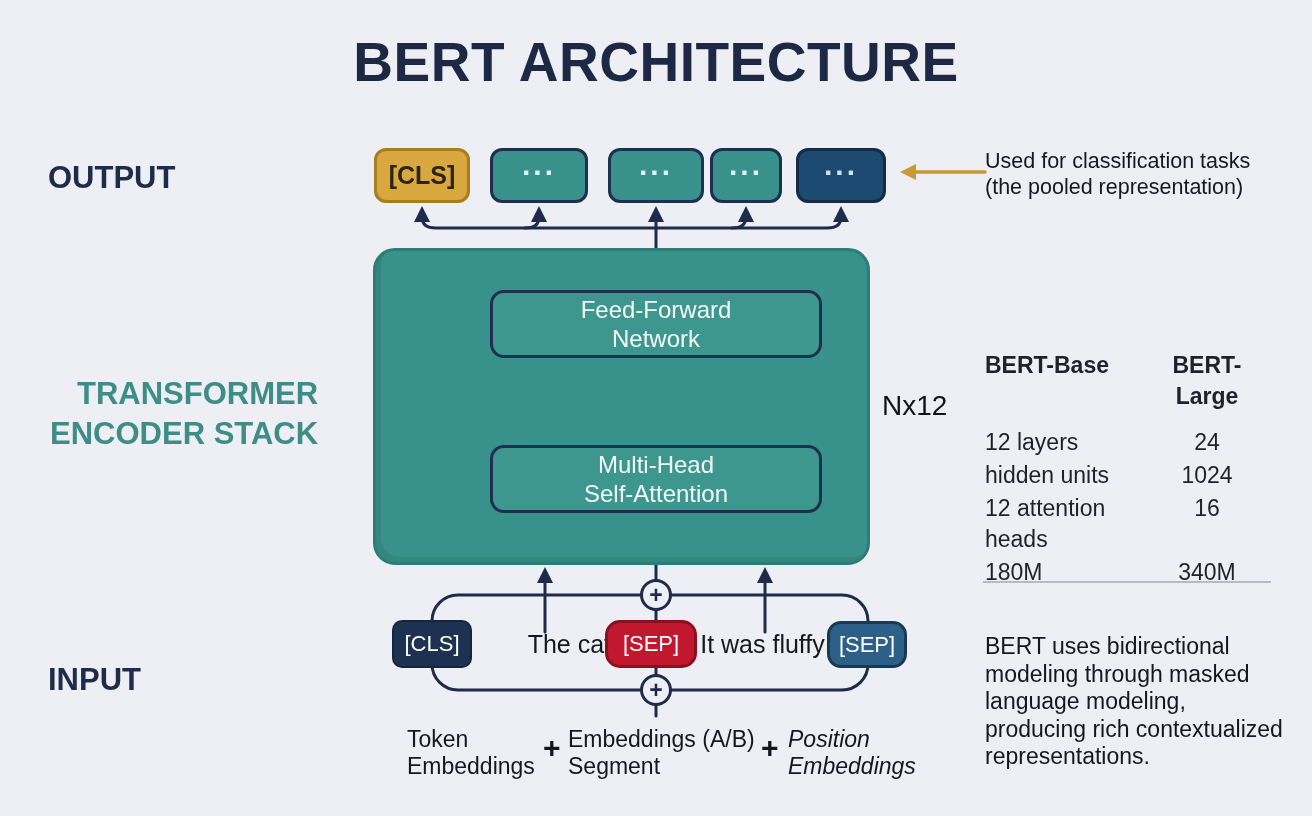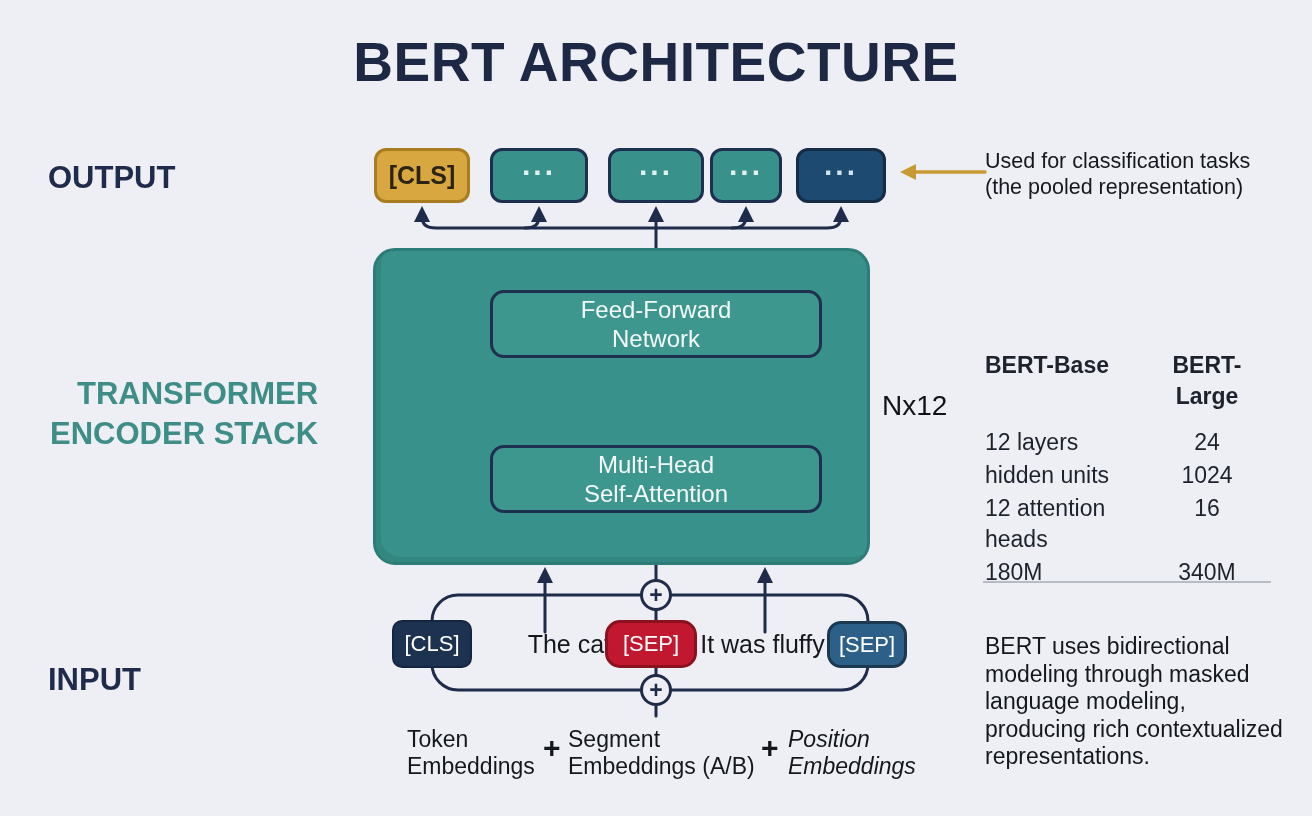--- a/index.html
+++ b/index.html
@@ -220,22 +220,22 @@
 
   <div class="abs plus-node" style="left:641px;top:580px;">+</div>
   <div class="abs plus-node" style="left:641px;top:675px;">+</div>
 
   <div class="abs emb" style="left:407px;width:140px;">
     <div>Token</div>
     <div>Embeddings</div>
   </div>
   <div class="abs emb-plus" style="left:543px;">+</div>
   <div class="abs emb" style="left:568px;width:190px;">
+    <div>Embeddings (A/B)</div>
     <div>Segment</div>
-    <div>Embeddings (A/B)</div>
   </div>
   <div class="abs emb-plus" style="left:761px;">+</div>
   <div class="abs emb" style="left:788px;width:140px;font-style:italic;">
     <div>Position</div>
     <div>Embeddings</div>
   </div>
 
 </div>
 
 </body></html>

